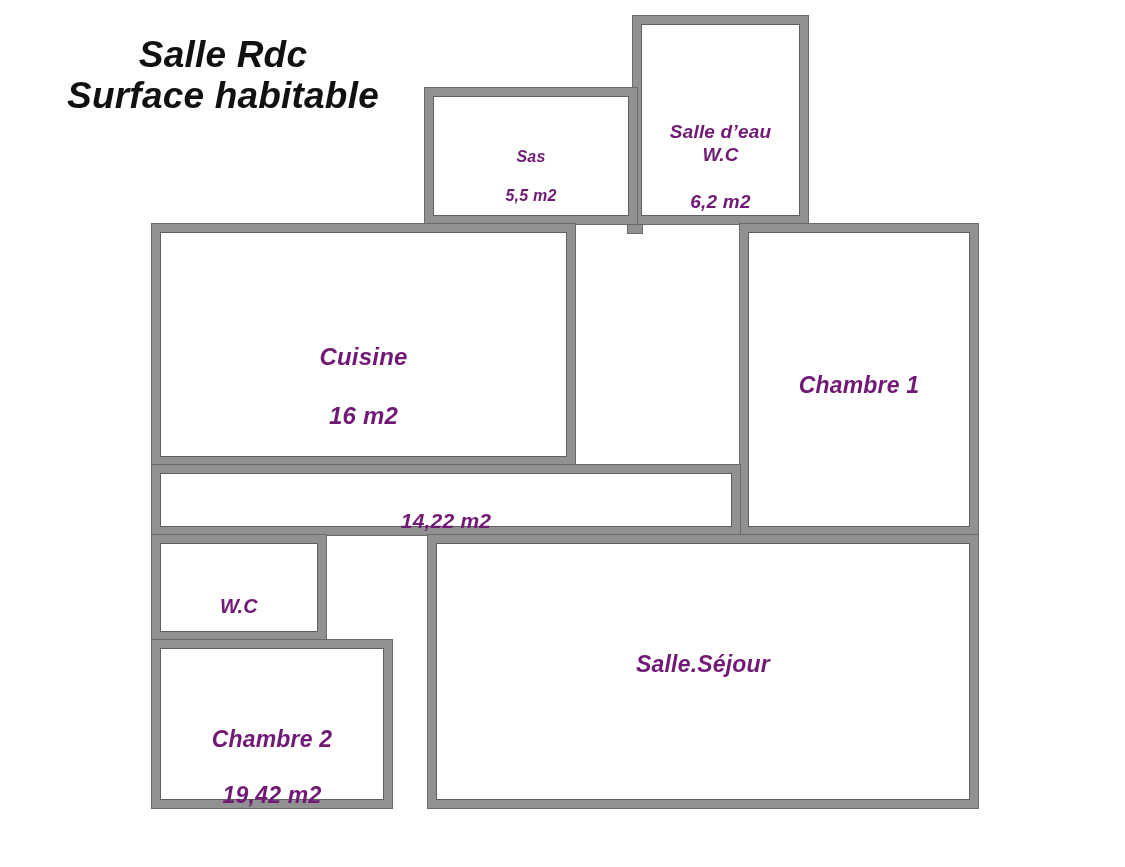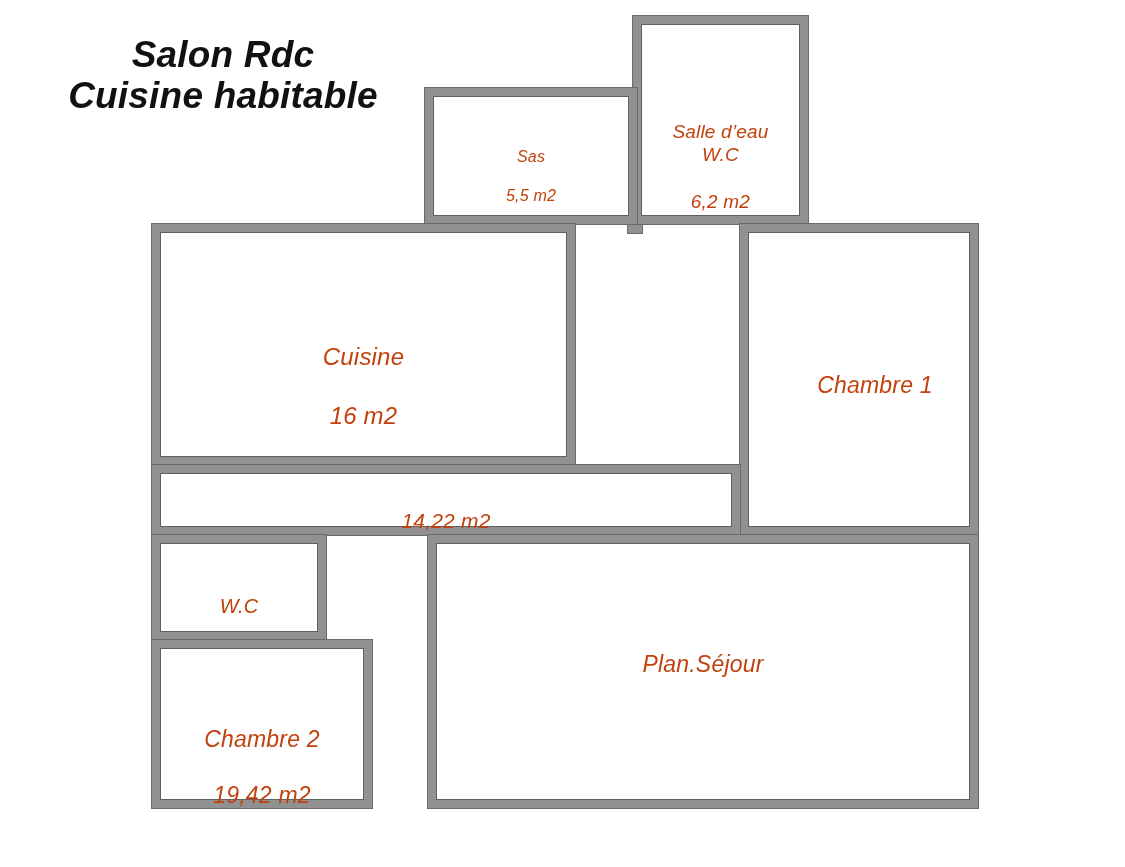--- a/index.html
+++ b/index.html
@@ -53,46 +53,46 @@
     outline-offset: -9px;
     box-shadow: 0 0 0 1px #6a6a6a;
   }
 
   
   .room-label {
     position: absolute;
     left: 0;
     width: 100%;
     text-align: center;
-    font-weight: normal;
+    font-weight: bold;
     font-style: italic;
-    color: #c2410c;
+    color: #701a75;
     line-height: 1.22;
     font-size: 21px;
     letter-spacing: 0.2px;
     white-space: pre-line;
   }
   .label-name { display: block; }
   .label-area { display: block; }
 
   
   #room-salle-eau   { left: 633px; top: 16px;  width: 175px; height: 208px; }
   #room-sas         { left: 425px; top: 88px;  width: 212px; height: 136px; }
   #room-cuisine     { left: 152px; top: 224px; width: 423px; height: 241px; }
   #room-chambre-1   { left: 740px; top: 224px; width: 238px; height: 311px; }
   #room-degagement  { left: 152px; top: 465px; width: 588px; height: 70px;  }
   #room-wc          { left: 152px; top: 535px; width: 174px; height: 105px; }
-  #room-chambre-2   { left: 152px; top: 640px; width: 220px; height: 168px; }
+  #room-chambre-2   { left: 152px; top: 640px; width: 240px; height: 168px; }
   #room-salon       { left: 428px; top: 535px; width: 550px; height: 273px; }
 
   
   #label-salle-eau  { top: 72px;  font-size: 19px; }
   #label-sas        { top: 30px;  font-size: 16px; }
   #label-cuisine    { top: 80px;  font-size: 24px; }
-  #label-chambre-1  { top: 110px; font-size: 23px; margin-left: 16px; }
+  #label-chambre-1  { top: 110px; font-size: 23px; }
   #label-degagement { top: 8px;   font-size: 21px; }
   #label-wc         { top: 26px;  font-size: 20px; }
   #label-chambre-2  { top: 48px;  font-size: 23px; }
   #label-salon      { top: 78px;  font-size: 23px; }
 
   
   .wall-seg {
     position: absolute;
     background: #919191;
     box-shadow: 0 0 0 1px #6a6a6a;
@@ -101,22 +101,22 @@
   #wall-top-left    { left: 152px; top: 224px; width: 282px; height: 9px; }
   #wall-top-mid     { left: 628px; top: 224px; width: 14px;  height: 9px; }
   #wall-top-right   { left: 799px; top: 224px; width: 179px; height: 9px; }
 </style>
 </head>
 <body>
 
 <div id="page">
 
   <div id="title-block">
-    <div id="title-line-1">Salon  Rdc</div>
-    <div id="title-line-2">Cuisine habitable</div>
+    <div id="title-line-1">Salle  Rdc</div>
+    <div id="title-line-2">Surface habitable</div>
   </div>
 
   <div id="floorplan">
 
     <div class="wall-seg" id="wall-top-left"></div>
     <div class="wall-seg" id="wall-top-mid"></div>
     <div class="wall-seg" id="wall-top-right"></div>
 
     <div class="room" id="room-salle-eau">
       <div class="room-label" id="label-salle-eau">
@@ -161,18 +161,18 @@
 
     <div class="room" id="room-chambre-2">
       <div class="room-label" id="label-chambre-2">
         <span class="label-name">Chambre 2</span>
         <span class="label-area">19,42 m2</span>
       </div>
     </div>
 
     <div class="room" id="room-salon">
       <div class="room-label" id="label-salon">
-        <span class="label-name">Plan.Séjour</span>
+        <span class="label-name">Salle.Séjour</span>
       </div>
     </div>
 
   </div>
 </div>
 
 </body></html>

